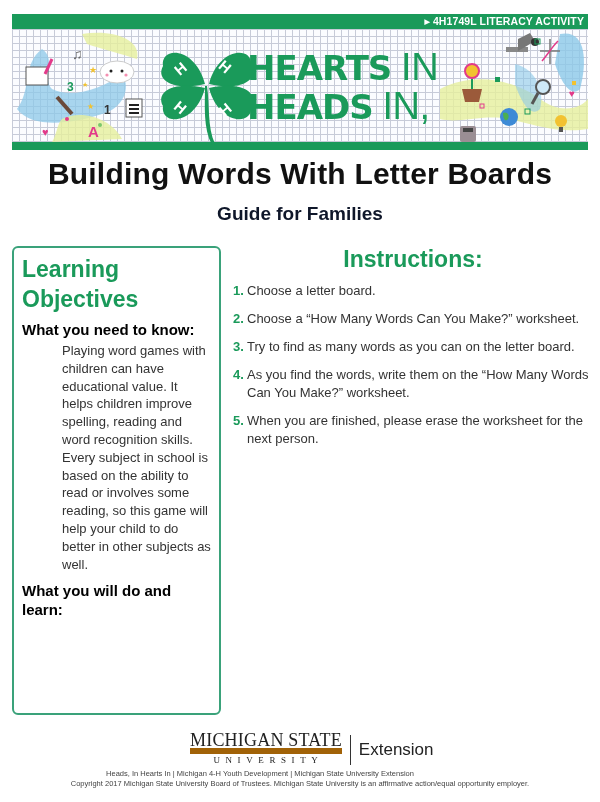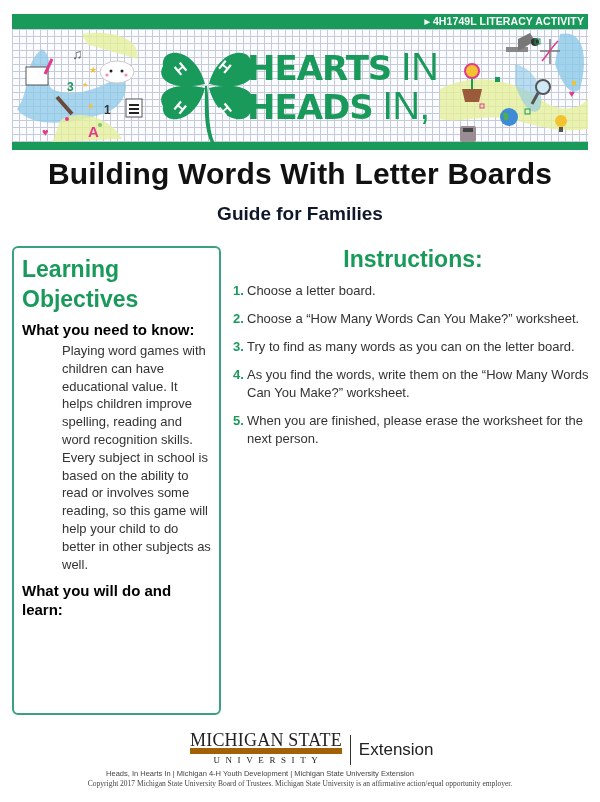--- a/index.html
+++ b/index.html
@@ -47,21 +47,21 @@
 
     
     .msu-logo { position: absolute; left: 190px; top: 733px; display: flex; align-items: center; }
     .msu-word { display: flex; flex-direction: column; align-items: center; font-family: "Liberation Serif", serif; color: #222; }
     .msu-top { font-size: 18px; line-height: 14px; border-bottom: 6px solid #a16207; padding-bottom: 1px; letter-spacing: 0.2px; }
     .msu-bottom { font-size: 9px; letter-spacing: 5.6px; line-height: 12px; margin-right: -5px; }
     .msu-divider { width: 1px; height: 30px; background: #333; margin: 0 8px; }
     .msu-ext { font-size: 17px; color: #222; font-family: "Liberation Sans", sans-serif; }
 
     .footer-line1 { position: absolute; left: 0; width: 480px; top: 769px; text-align: center; font-size: 7.5px; color: #444; margin-left: 20px; }
-    .footer-line2 { position: absolute; left: 0; width: 600px; top: 779px; text-align: center; font-size: 7.5px; color: #444; font-family: Liberation Serif, serif; }
+    .footer-line2 { position: absolute; left: 0; width: 600px; top: 779px; text-align: center; font-size: 7.5px; color: #444; }
   </style>
 </head>
 <body>
 
 <div class="banner">
   <div class="banner-topbar">
     <div class="banner-tag"><span class="arrow">▶</span><span>4H1749L LITERACY ACTIVITY</span></div>
   </div>
   <div class="banner-grid"></div>
   <div class="banner-bottombar"></div>

